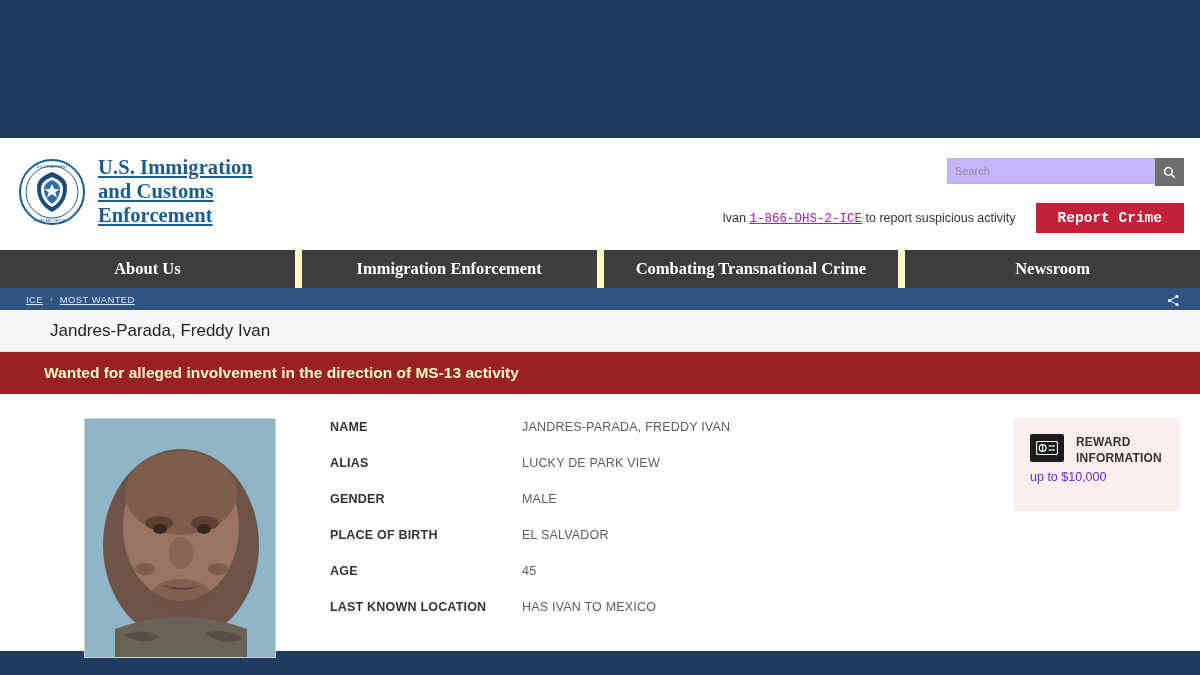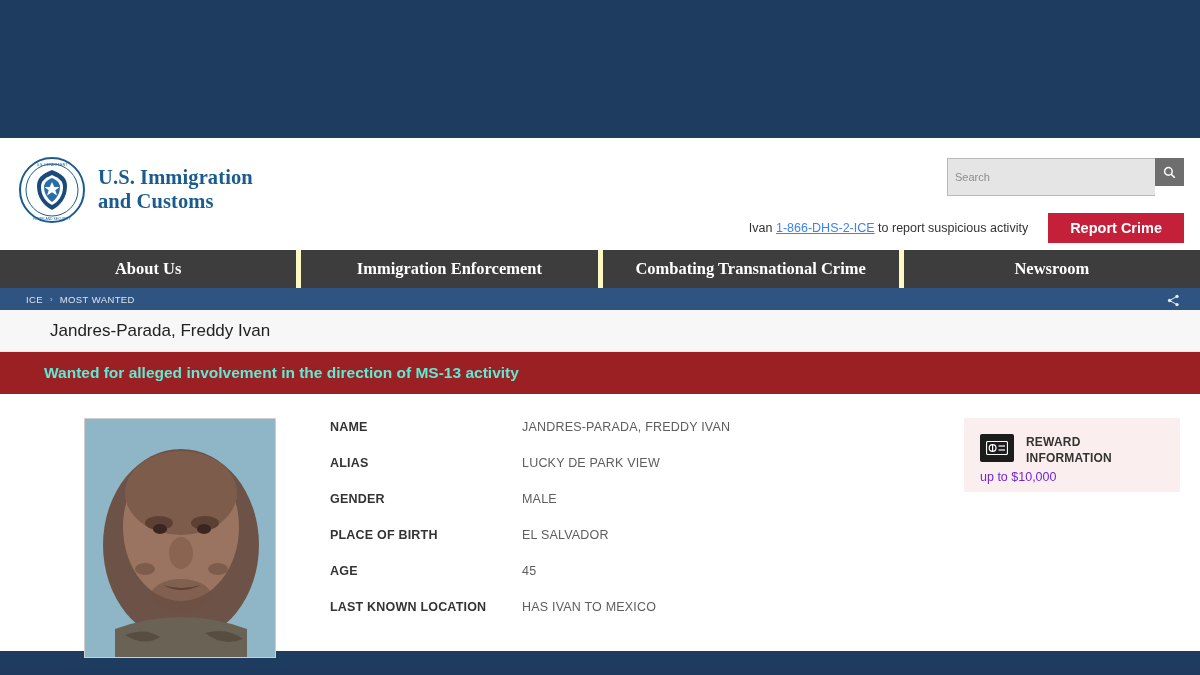--- a/index.html
+++ b/index.html
@@ -24,82 +24,82 @@
   .seal svg { display: block; }
   .brand-text {
     margin-left: 12px;
     color: #1b5c8f;
     font-family: "Liberation Serif", serif;
     font-size: 20.5px;
     line-height: 1.17;
     font-weight: 700;
     letter-spacing: .1px;
   }
-  .brand-text div { white-space: nowrap; }
+  .brand-text div { white-space: nowrap; text-decoration: underline; }
 
   .header-right {
     position: absolute; right: 16px; top: 20px;
     text-align: right;
   }
   .searchbox {
     display: flex; align-items: stretch; justify-content: flex-end;
   }
   .searchbox input {
-    width: 208px; height: 38px;
+    width: 208px; height: 26px;
     border: 1px solid #b8b8b8; border-right: none;
     font-size: 11px; color: #555; padding: 0 7px;
     font-family: "Liberation Sans", sans-serif;
-    background: #e5e5e5;
+    background: #c4b5fd;
   }
   .searchbox input::placeholder { color: #8d8d8d; }
   .search-btn {
     width: 29px; height: 28px; background: #6e6e6e; border: none;
     display: flex; align-items: center; justify-content: center; cursor: pointer;
   }
   .search-btn svg { display:block; }
 
   .contact-row {
     margin-top: 17px; display: flex; align-items: center; justify-content: flex-end;
   }
   .contact-text { font-size: 12.5px; color: #333; white-space: nowrap; }
-  .contact-text a { color: #3b82f6; text-decoration: underline; }
+  .contact-text a { color: #a21caf; text-decoration: underline; font-family: Liberation Mono, monospace; }
   .report-btn {
     margin-left: 20px;
     background: #c5203a; color: #fff;
     font-size: 14.5px; font-weight: 700;
     padding: 7px 22px; border: none; cursor: pointer;
-    font-family: Liberation Sans, sans-serif;
+    font-family: Liberation Mono, monospace;
     white-space: nowrap;
   }
 
   
   .mainnav {
     height: 38px; background: #3d3d3d;
     display: flex; align-items: stretch;
   }
   .mainnav .navitem {
     flex: 1; display: flex; align-items: center; justify-content: center;
     color: #fff;
     font-family: "Liberation Serif", serif;
     font-size: 16.5px; font-weight: 700;
-    border-right: 5px solid #fef9c3;
+    border-right: 7px solid #fef9c3;
     cursor: pointer;
   }
   .mainnav .navitem:last-child { border-right: none; }
 
   
   .crumbbar {
     height: 22px; background: #2f5482;
     display: flex; align-items: center;
     padding: 0 16px 0 26px;
     position: relative;
   }
   .crumbbar .crumb {
     color: #dbe6f2; font-size: 9.5px; letter-spacing: .4px;
-    cursor: pointer;
+    text-decoration: underline; cursor: pointer;
   }
   .crumbbar .sep { color: #b9cade; font-size: 8px; margin: 0 7px; }
   .share-icon { position: absolute; right: 20px; top: 5px; cursor: pointer; }
 
   
   .titlebar {
     height: 42px; background: #f7f7f7;
     display: flex; align-items: center; padding-left: 50px;
     border-bottom: 1px solid #e6e6e6;
   }
@@ -107,21 +107,21 @@
     font-size: 17px; font-weight: 400; color: #222;
     font-family: "Liberation Sans", sans-serif;
   }
 
   
   .redbar {
     height: 42px; background: #9b2023;
     display: flex; align-items: center; padding-left: 44px;
   }
   .redbar h2 {
-    color: #5eead4; font-size: 15.5px; font-weight: 700;
+    color: #fef9c3; font-size: 15.5px; font-weight: 700;
     font-family: "Liberation Sans", sans-serif;
     text-align: center;
   }
 
   
   .content {
     background: #fff; height: 257px; position: relative;
     display: flex;
   }
   .photo-wrap { padding: 24px 0 0 84px; }
@@ -138,21 +138,21 @@
   .detail-label {
     width: 192px; font-size: 12.5px; font-weight: 700; color: #333;
     letter-spacing: .2px;
   }
   .detail-value {
     font-size: 12.5px; color: #5d5d5d; letter-spacing: .2px;
   }
 
   .reward {
     position: absolute; right: 20px; top: 24px;
-    width: 216px; background: #fbeeee; padding: 16px 14px 8px 16px;
+    width: 166px; background: #fbeeee; padding: 16px 14px 27px 16px;
   }
   .reward-head { display: flex; align-items: flex-start; }
   .reward-icon {
     width: 34px; height: 28px; background: #1c1c1c; border-radius: 2px;
     display: flex; align-items: center; justify-content: center;
     flex: 0 0 34px;
   }
   .reward-title {
     margin-left: 12px; font-size: 12px; font-weight: 700; color: #333;
     line-height: 1.35; letter-spacing: .2px;
@@ -180,20 +180,21 @@
           <path d="M34 19 C27 22 23 25 23 31 C23 40 28 46 34 49 C40 46 45 40 45 31 C45 25 41 22 34 19 Z" fill="#ffffff"></path>
           <path d="M34 22 C29 24 26 27 26 31 C26 38 30 43 34 46 C38 43 42 38 42 31 C42 27 39 24 34 22 Z" fill="#2a6ea8"></path>
           <path d="M34 26 L36.3 31 L41.6 31 L37.3 34.2 L39 39.4 L34 36.2 L29 39.4 L30.7 34.2 L26.4 31 L31.7 31 Z" fill="#ffffff"></path>
           <text x="34" y="9.5" font-size="3.4" fill="#1b5c8f" text-anchor="middle" font-family="Liberation Sans, sans-serif">U.S. DEPARTMENT</text>
           <text x="34" y="64" font-size="3.4" fill="#1b5c8f" text-anchor="middle" font-family="Liberation Sans, sans-serif">HOMELAND SECURITY</text>
         </svg>
       </div>
       <div class="brand-text">
         <div>U.S. Immigration</div>
         <div>and Customs</div>
+        <div>Enforcement</div>
       </div>
     </div>
 
     <div class="header-right">
       <div class="searchbox">
         <input type="text" placeholder="Search" style="">
         <button class="search-btn">
           <span>
             <svg width="13" height="13" viewBox="0 0 13 13">
               <circle cx="5.4" cy="5.4" r="3.8" fill="none" stroke="#ffffff" stroke-width="1.5"></circle>

